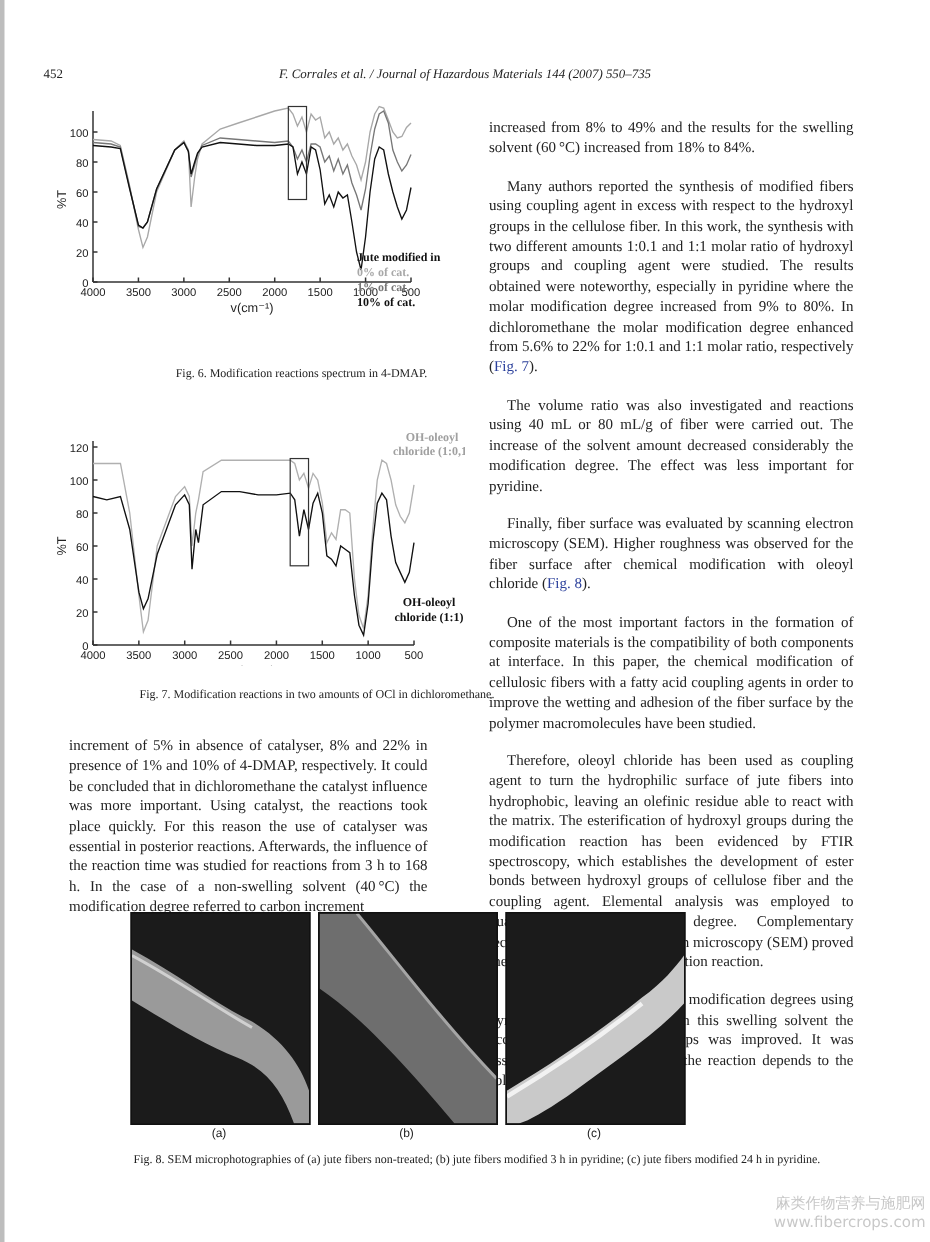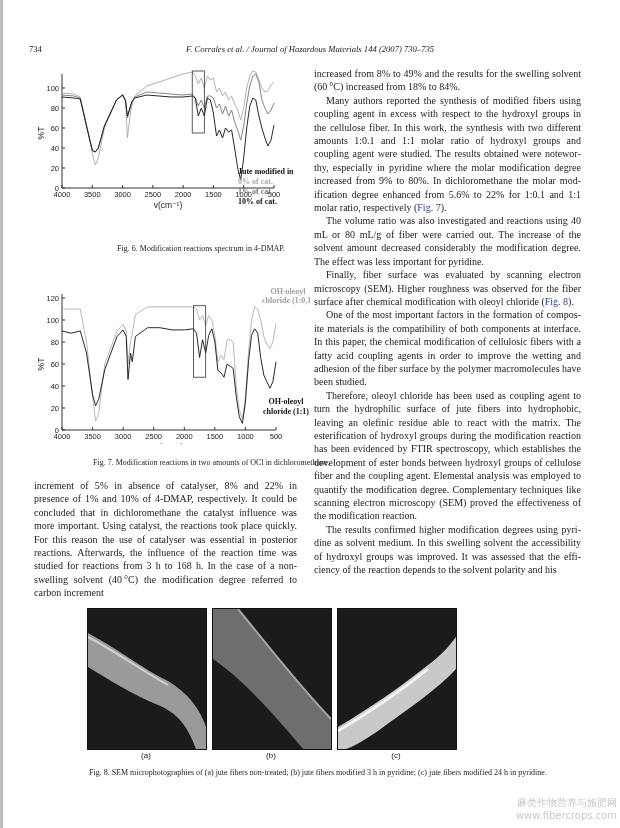--- a/index.html
+++ b/index.html
@@ -3,41 +3,41 @@
 <meta charset="utf-8">
 <style>
   html, body { margin:0; padding:0; }
   body { width:620px; height:828px; background:#fff; position:relative; overflow:hidden;
          font-family:"Liberation Serif", "DejaVu Serif", serif; color:#222; }
   .leftbar { position:absolute; left:0; top:0; width:3px; height:828px; background:#bdbdbd; }
   .hdr { position:absolute; top:44px; left:0; width:620px; font-size:8.6px; }
   .pgnum { position:absolute; left:29px; top:0; }
   .runhead { position:absolute; left:186px; top:0; font-style:italic; }
   .col { position:absolute; font-size:10px; line-height:13.4px; text-align:justify; hyphens:manual; }
-  .col p { margin:0; }
+  .col p { margin:12px; }
   .ind { text-indent:12px; }
   .link { color:#2a3f9b; }
   .sechead { font-weight:bold; font-size:10.2px; margin:14px 0 12px 0 !important; }
   .fig { position:absolute; }
   .caption { position:absolute; font-size:8px; text-align:center;margin-left:36px; }
   svg text { font-family:"Liberation Sans", "DejaVu Sans", sans-serif; }
   .legend { font-family:"Liberation Serif", serif; font-weight:bold; font-size:8px; }
   .sem-row { position:absolute; top:608px; left:87px; width:444px; height:142px; }
   .sem { position:absolute; top:0; width:118px; height:140px; border:1px solid #111; background:#1b1b1b; overflow:hidden; }
   .sem-lbl { position:absolute; top:143px; font-family:"Liberation Sans", sans-serif; font-size:8px; width:118px; text-align:center; }
   .wm { position:absolute; right:3px; top:796px; font-family:"DejaVu Sans", sans-serif; color:#c8c8c8; font-size:10px; line-height:13px; text-align:right; }
 </style>
 </head>
 <body>
 
 <div class="leftbar"></div>
 
 <div class="hdr">
-  <span class="pgnum">734</span>
-  <span class="runhead">F. Corrales et al. / Journal of Hazardous Materials 144 (2007) 730–735</span>
+  <span class="pgnum">452</span>
+  <span class="runhead">F. Corrales et al. / Journal of Hazardous Materials 144 (2007) 550–735</span>
 </div>
 
 <svg class="fig" id="fig6" style="left:20px; top:70px;" width="290" height="150">
     <line x1="42" y1="118" x2="254" y2="118" stroke="#333" stroke-width="1"></line>
     <line x1="42" y1="4" x2="42" y2="118" stroke="#333" stroke-width="1"></line>
     <line x1="42" y1="118" x2="42" y2="115" stroke="#333"></line>
     <text x="42" y="127" font-size="7.5" text-anchor="middle" fill="#222">4000</text>
     <line x1="72.28571428571428" y1="118" x2="72.28571428571428" y2="115" stroke="#333"></line>
     <text x="72.28571428571428" y="127" font-size="7.5" text-anchor="middle" fill="#222">3500</text>
     <line x1="102.57142857142857" y1="118" x2="102.57142857142857" y2="115" stroke="#333"></line>

